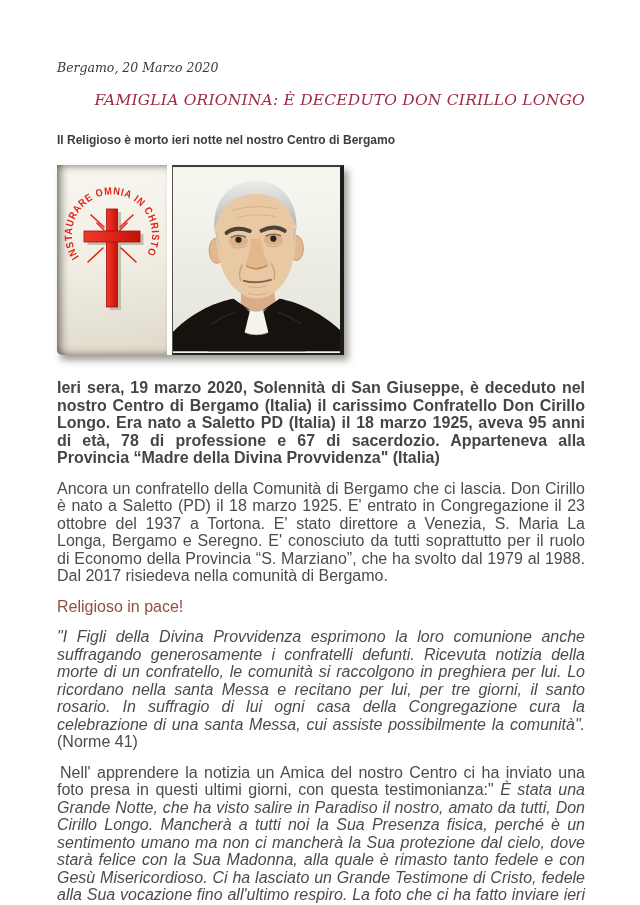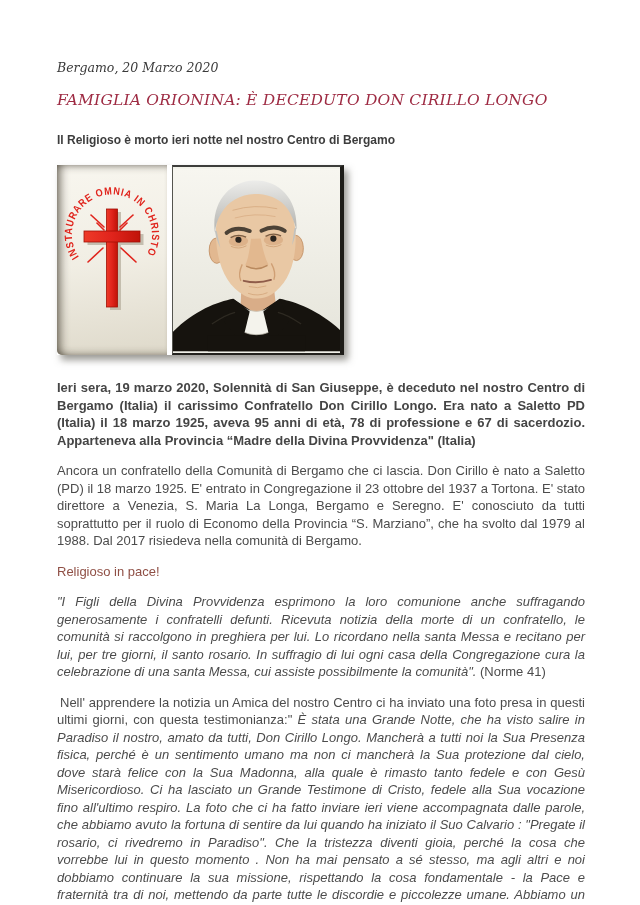--- a/index.html
+++ b/index.html
@@ -20,20 +20,21 @@
   .dateline{
     font-family:"DejaVu Serif","Liberation Serif",serif;
     font-style:italic;font-size:12.5px;color:#3a3a3a;
     margin:0 0 16px 0;
   }
   .title{
     font-family:"DejaVu Serif","Liberation Serif",serif;
     font-style:italic;font-weight:500;font-size:15.5px;
     color:var(--title-red);letter-spacing:.2px;
     margin:0 0 24px 0;
+    text-align:right;
   }
   .subtitle{
     font-size:12px;font-weight:bold;color:var(--heading-gray);
     margin:0 0 18px 0;
   }
 
   .photo-figure{
     display:flex;width:287px;height:190px;margin:0 0 24px 0;
     background:#ffffff;
     box-shadow:4px 5px 7px rgba(75,72,64,.55);
@@ -53,21 +54,21 @@
     flex:1;margin-left:5px;height:186px;
     border-top:2px solid #3c3c3a;
     border-left:1px solid #55554f;
     border-right:4px solid #1d1c18;
     border-bottom:2px solid #23221e;
     background:#f0f0e8;overflow:hidden;
   }
   .photo-panel svg{display:block;width:100%;height:100%;}
 
   .para{
-    font-size:13px;line-height:17.5px;color:var(--body-gray);
+    font-size:16px;line-height:17.5px;color:var(--body-gray);
     text-align:justify;margin:12px 0 13px 0;
   }
   .para.bold{font-weight:bold;color:#454545;}
   .para.requiescat{color:var(--requiescat-red);text-align:left;}
   .para .it{font-style:italic;}
   .para.testimony{text-indent:3px;}
 
   .motto{
     font-family:"Liberation Sans",sans-serif;
     font-size:10.5px;font-weight:bold;letter-spacing:1px;

